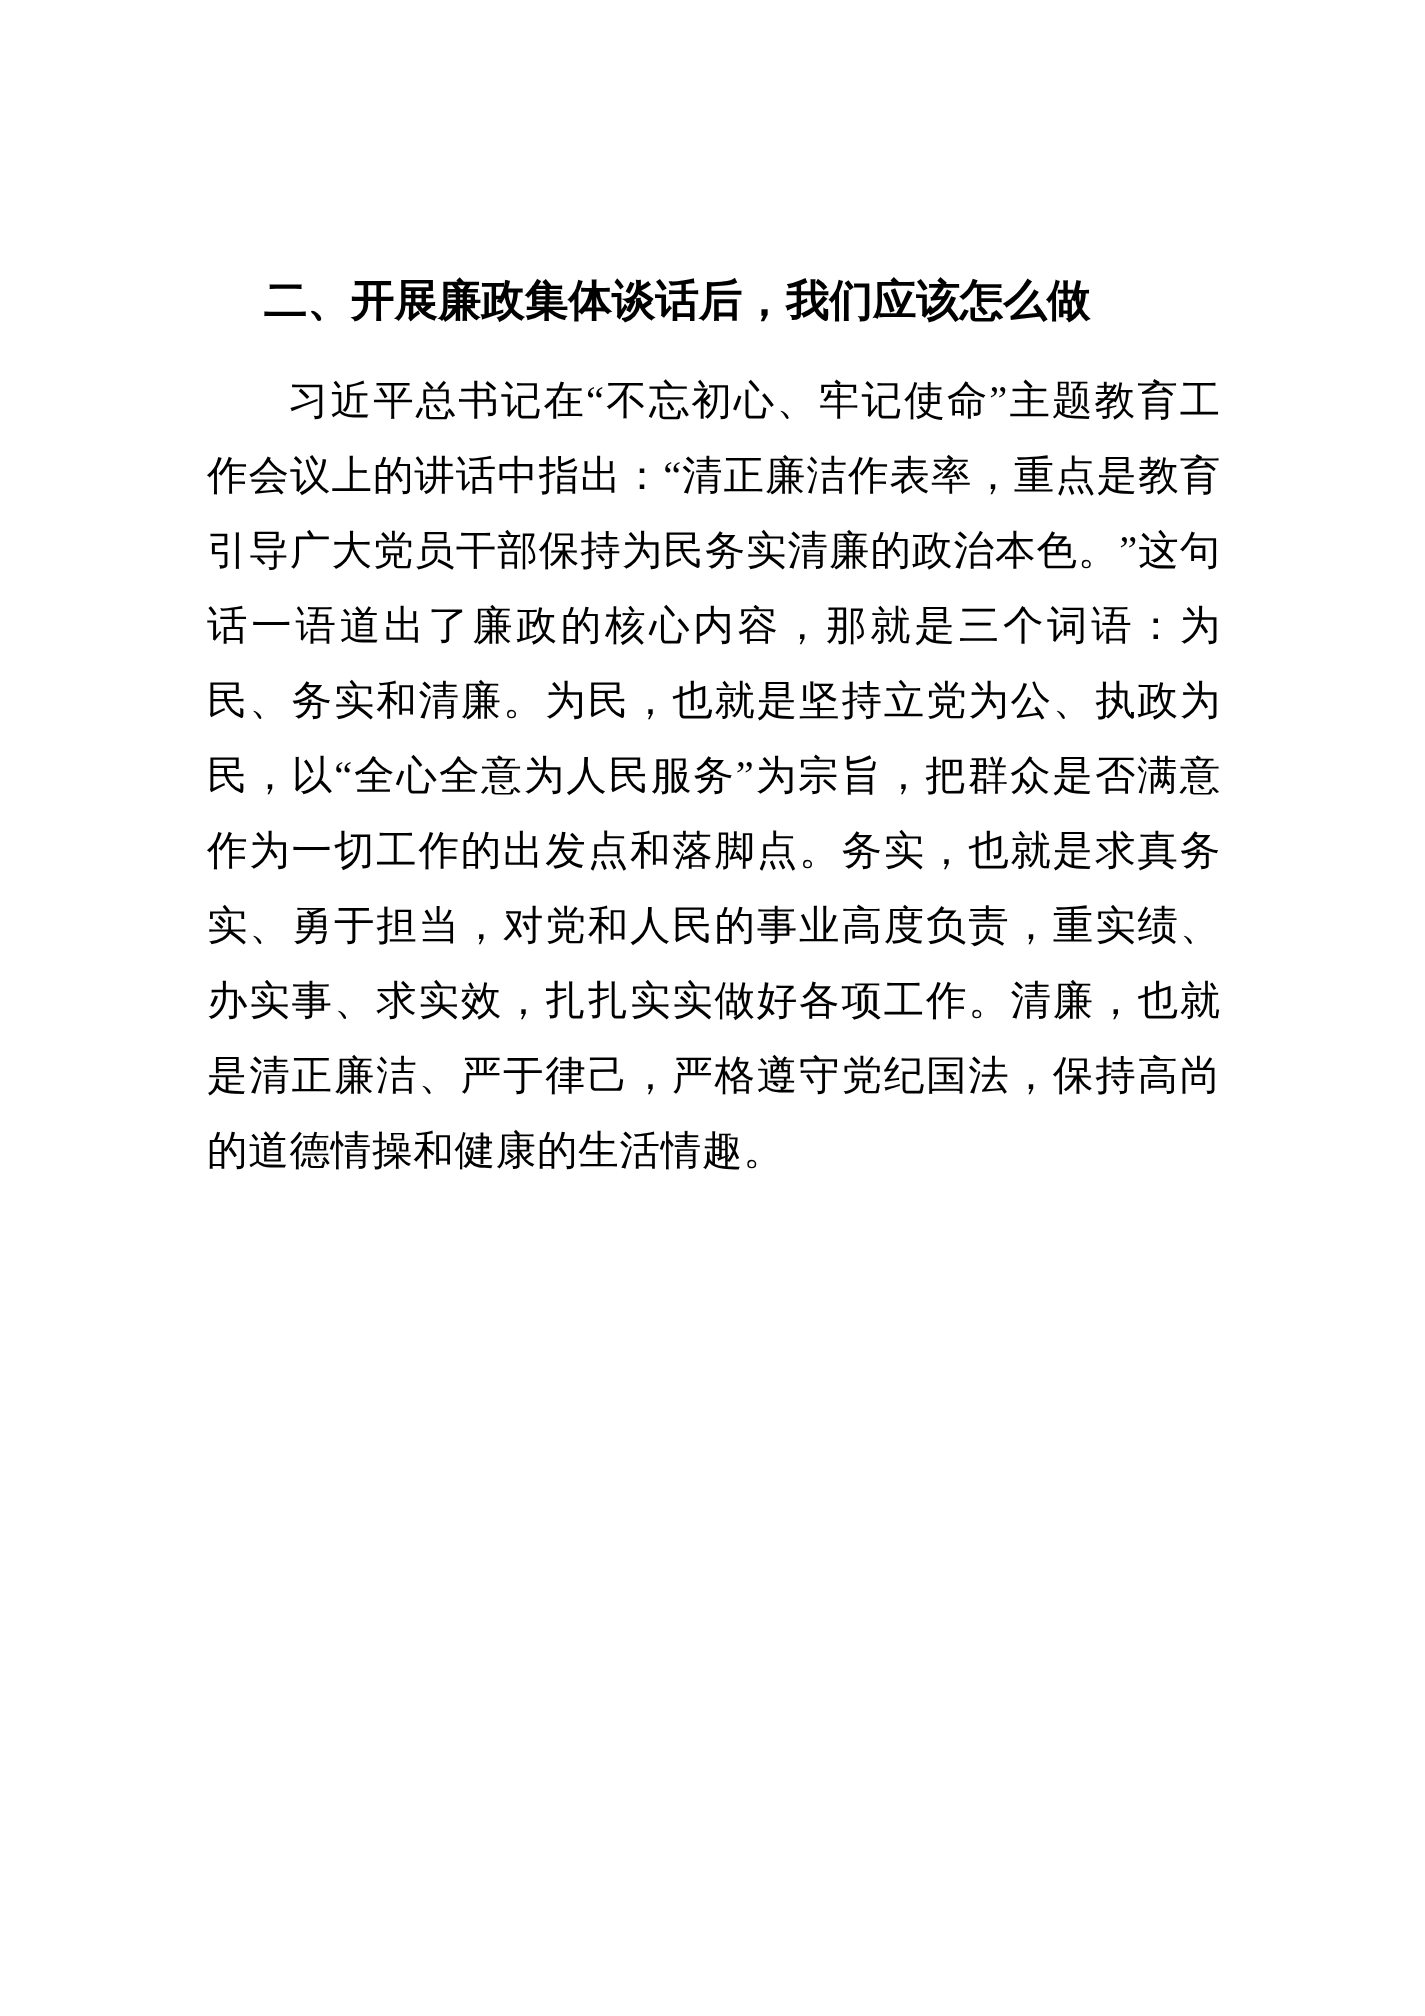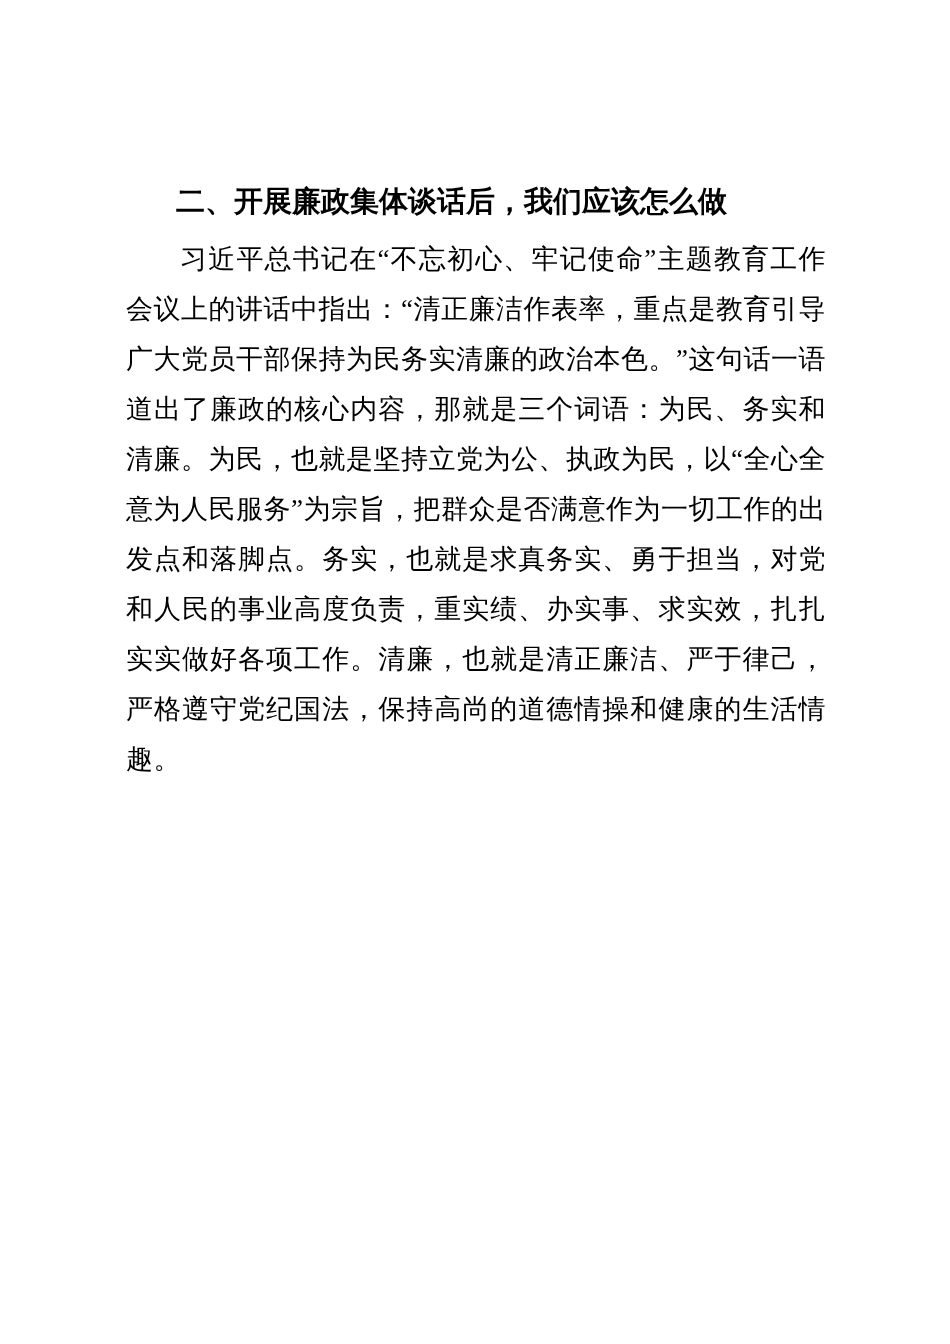--- a/index.html
+++ b/index.html
@@ -24,21 +24,21 @@
   .heading {
     margin: 0 0 8px 0;
     font-family: "Liberation Sans", sans-serif;
     font-weight: 700;
     font-size: 29px;
     line-height: 50px;
     text-indent: 54px;
     color: #000000;
   }
   .para {
-    margin: 4px;
+    margin: 16px;
     font-family: "Liberation Serif", serif;
     font-size: 27px;
     line-height: 50px;
     text-align: justify;
     text-indent: 54px;
     color: #000000;
     letter-spacing: 0.5px;
   }
 </style>
 </head>

